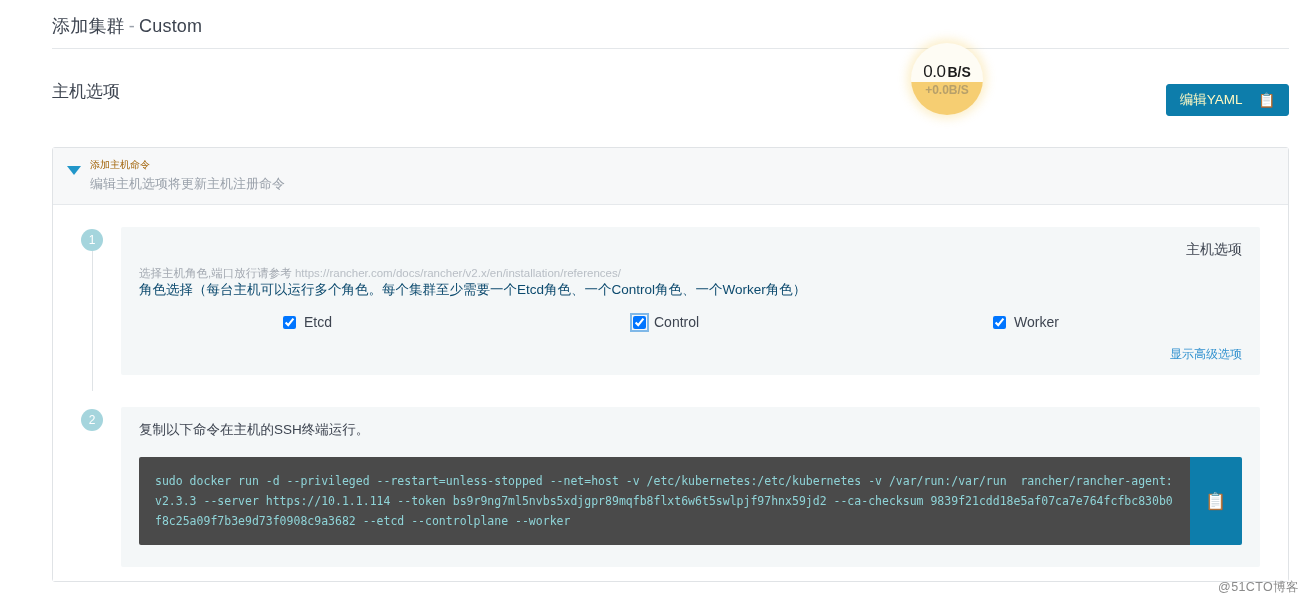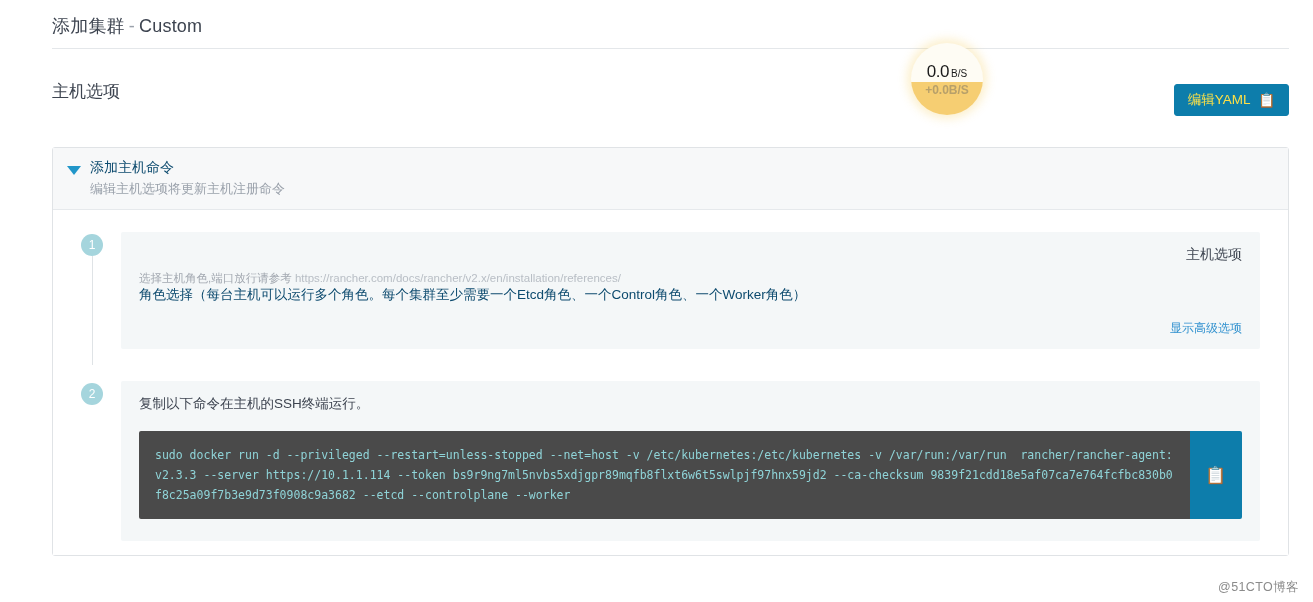--- a/index.html
+++ b/index.html
@@ -59,30 +59,30 @@
     top: 18px;
     font-size: 17px;
     color: #3d4450;
     font-weight: 400;
   }
   .yaml-btn {
     position: absolute;
     right: 24px;
     top: 22px;
     background: #0d7dab;
-    color: #fde047;
+    color: #fef9c3;
     border: 1px solid #0d7dab;
     border-radius: 3px;
     font-size: 13.5px;
     font-family: "Liberation Sans", sans-serif;
     padding: 8px 12px 8px 13px;
     cursor: pointer;
     display: flex;
     align-items: center;
-    gap: 8px;
+    gap: 16px;
     line-height: 1;
   }
   .clip-glyph {
     display: inline-block;
     font-size: 14px;
     line-height: 1;
   }
 
   
   .net-widget {
@@ -115,22 +115,22 @@
     font-size: 10px;
     line-height: 1;
     margin-top: 2px;
   }
   .net-line1 .big {
     font-size: 17px;
     font-weight: 400;
     letter-spacing: -.5px;
   }
   .net-line1 .unit {
-    font-size: 10px;
-    font-weight: 400;
+    font-size: 14px;
+    font-weight: 700;
     margin-left: 2px;
   }
   .net-line2 {
     position: relative;
     z-index: 2;
     font-size: 12px;
     color: #b7a06a;
     margin-top: 3px;
     font-weight: 600;
   }
@@ -160,22 +160,22 @@
   .caret {
     width: 0; height: 0;
     border-left: 7px solid transparent;
     border-right: 7px solid transparent;
     border-top: 9px solid #2196c9;
     margin-top: 8px;
     flex: 0 0 auto;
   }
   .panel-head-text { line-height: 1.35; }
   .panel-head-title {
-    font-size: 14px;
-    color: #0c4a6e;
+    font-size: 10px;
+    color: #a16207;
   }
   .panel-head-sub {
     font-size: 13px;
     color: #9aa1ab;
     margin-top: 3px;
   }
   .panel-body {
     padding: 22px 28px 14px 28px;
     background: #ffffff;
   }
@@ -370,20 +370,34 @@
       <div class="step-content">
         <div class="step1-box">
           <div class="step1-title">主机选项</div>
           <div class="step1-sub">
             <span>选择主机角色,端口放行请参考</span>
             <span class="url">https://rancher.com/docs/rancher/v2.x/en/installation/references/</span>
           </div>
 
           <div class="roles-label">角色选择（每台主机可以运行多个角色。每个集群至少需要一个Etcd角色、一个Control角色、一个Worker角色）</div>
 
+          <div class="roles-row">
+            <label class="role-item r-etcd">
+              <input type="checkbox" checked="" style="">
+              <span>Etcd</span>
+            </label>
+            <label class="role-item r-control focused">
+              <input type="checkbox" checked="" style="">
+              <span>Control</span>
+            </label>
+            <label class="role-item r-worker">
+              <input type="checkbox" checked="" style="">
+              <span>Worker</span>
+            </label>
+          </div>
 
           <div class="adv-link-wrap">
             <a class="adv-link">显示高级选项</a>
           </div>
         </div>
       </div>
     </div>
 
     <div class="step step2">
       <div class="step-num">2</div>

